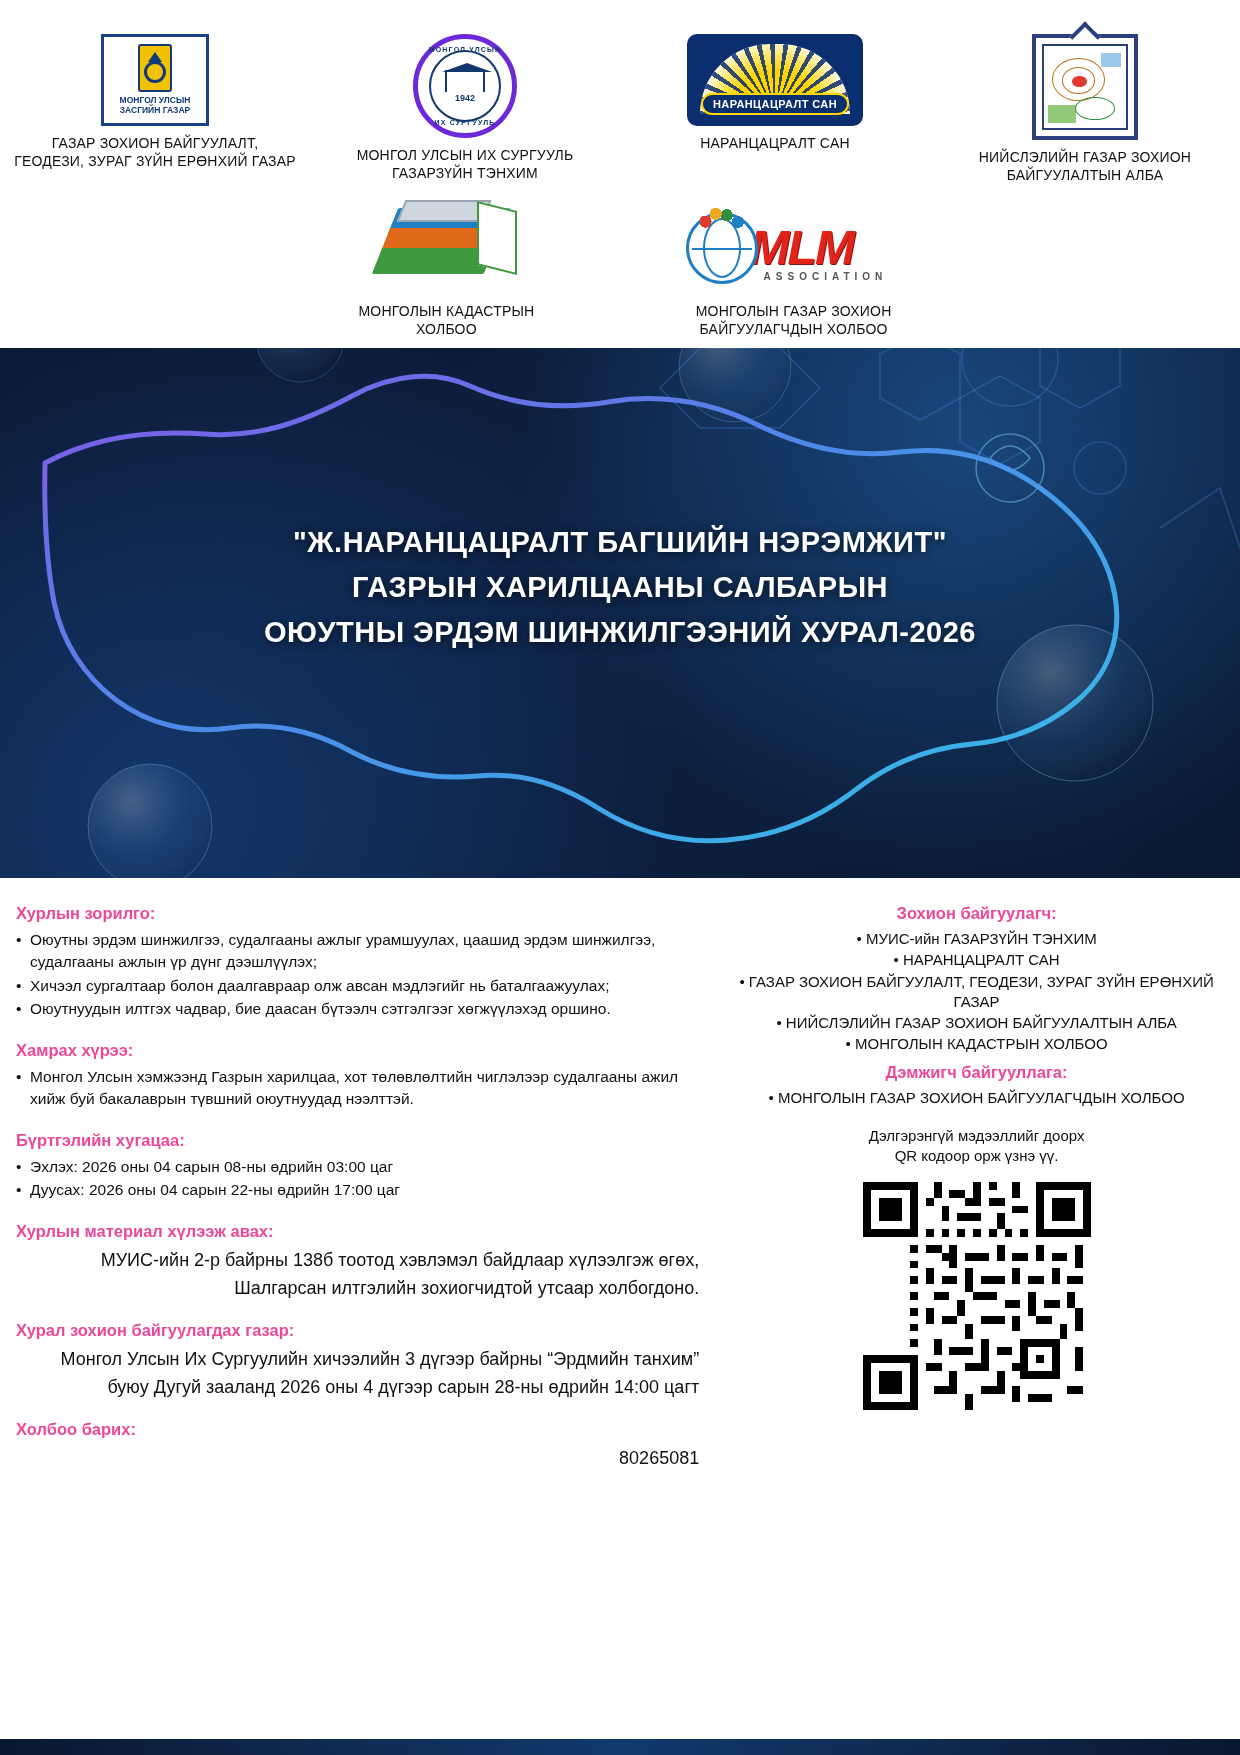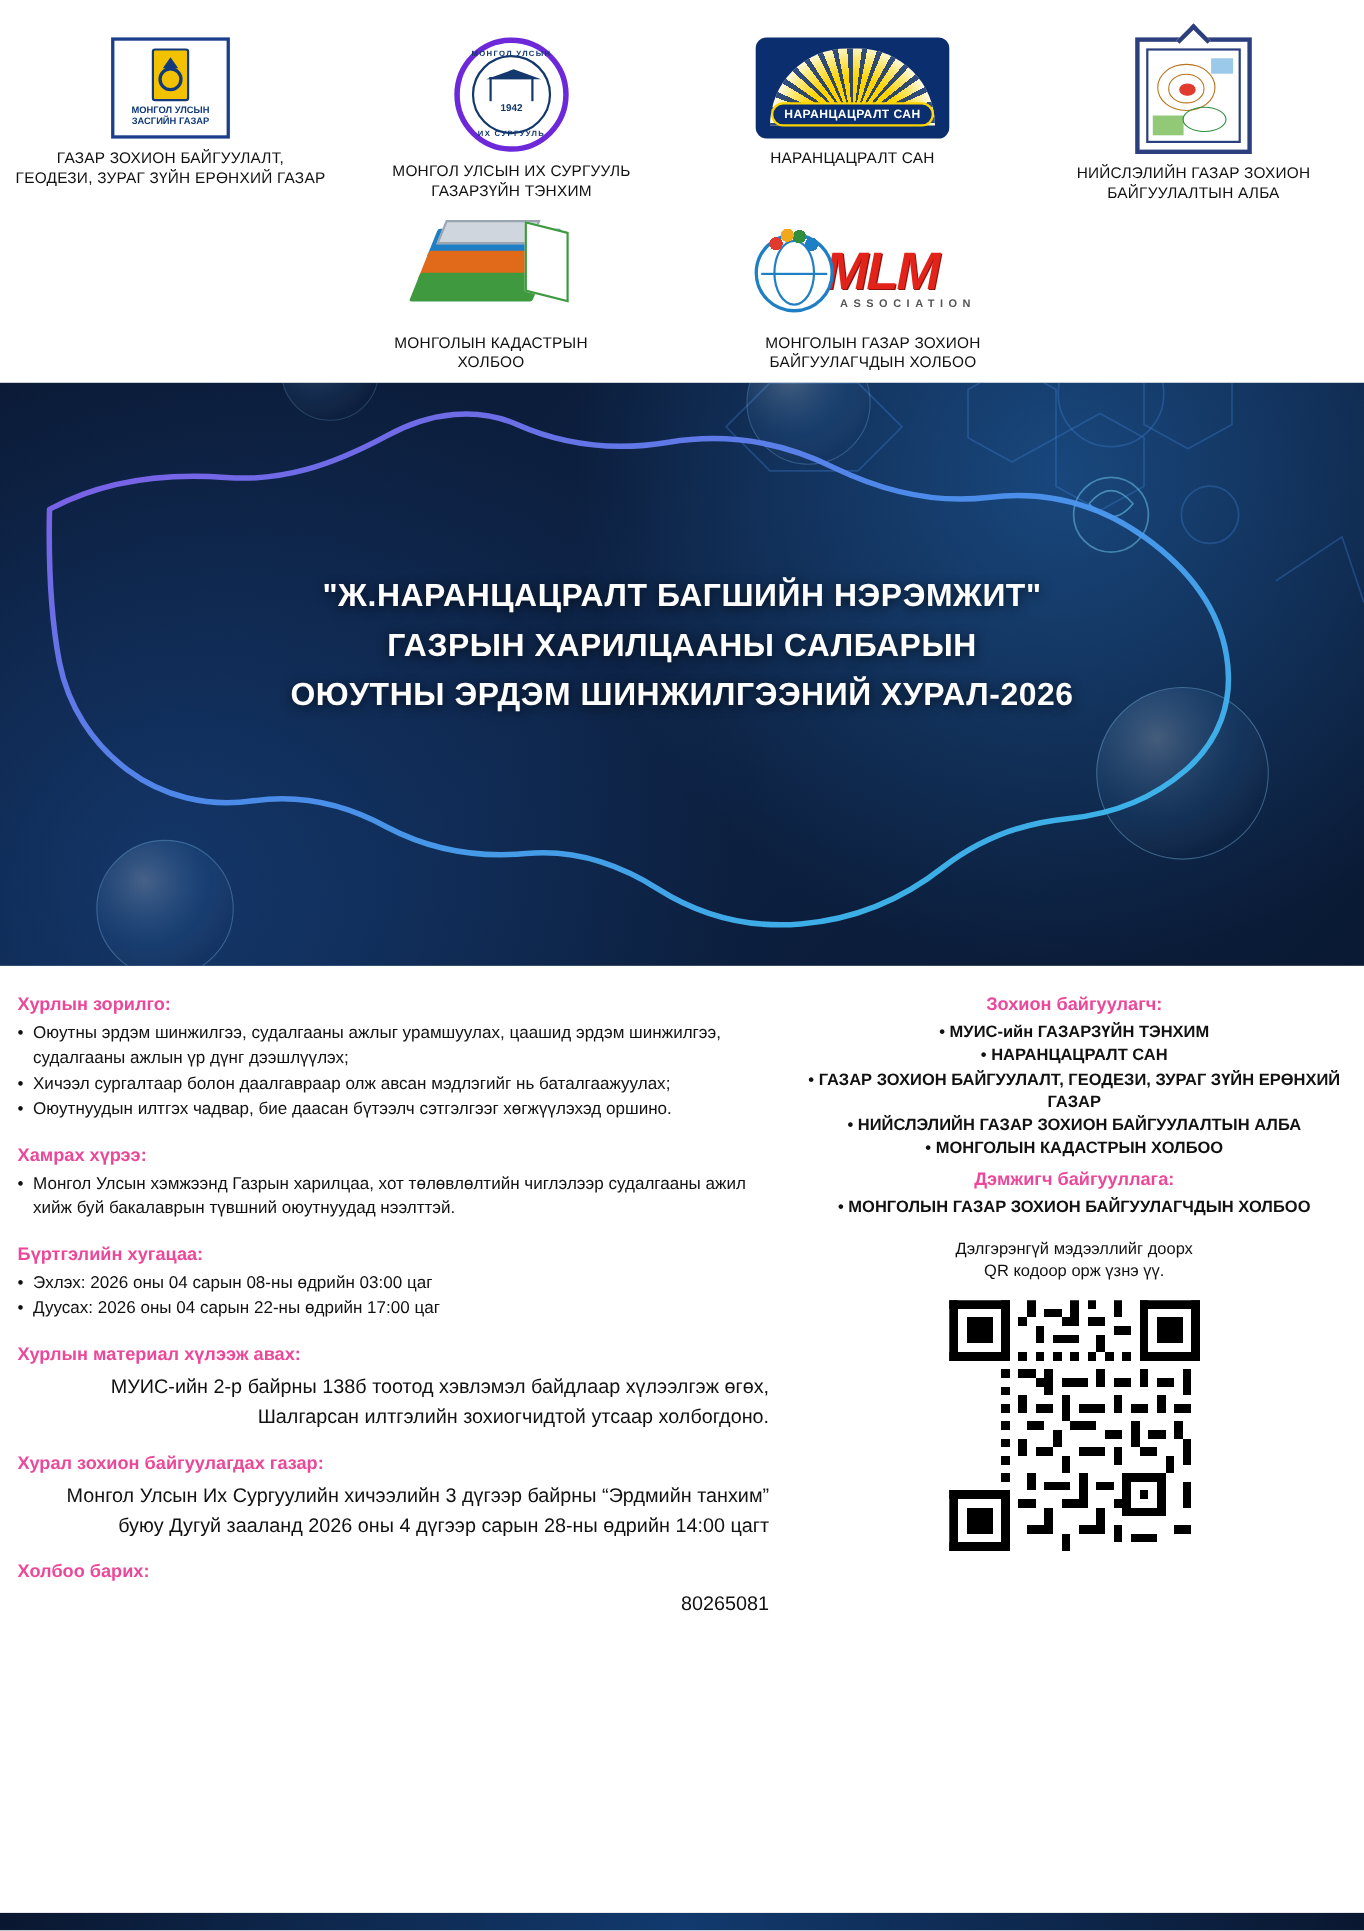--- a/index.html
+++ b/index.html
@@ -346,21 +346,21 @@
     padding-left: 14px;
     position: relative;
     margin-bottom: 1px;
   }
   ul.bullets li::before {
     content: "•";
     position: absolute; left: 0; top: 0;
   }
 
   .col-right .sec-head { text-align: center; }
-  .org-list { list-style: none; margin: 0; padding: 0; font-weight: bold; }
+  .org-list { list-style: none; margin: 0; padding: 0; }
   .org-list li {
     font-size: 15px;
     line-height: 1.35;
     color: #111;
     margin-bottom: 1px;
   }
   .qr-note {
     margin-top: 18px;
     font-size: 15px;
     line-height: 1.35;

